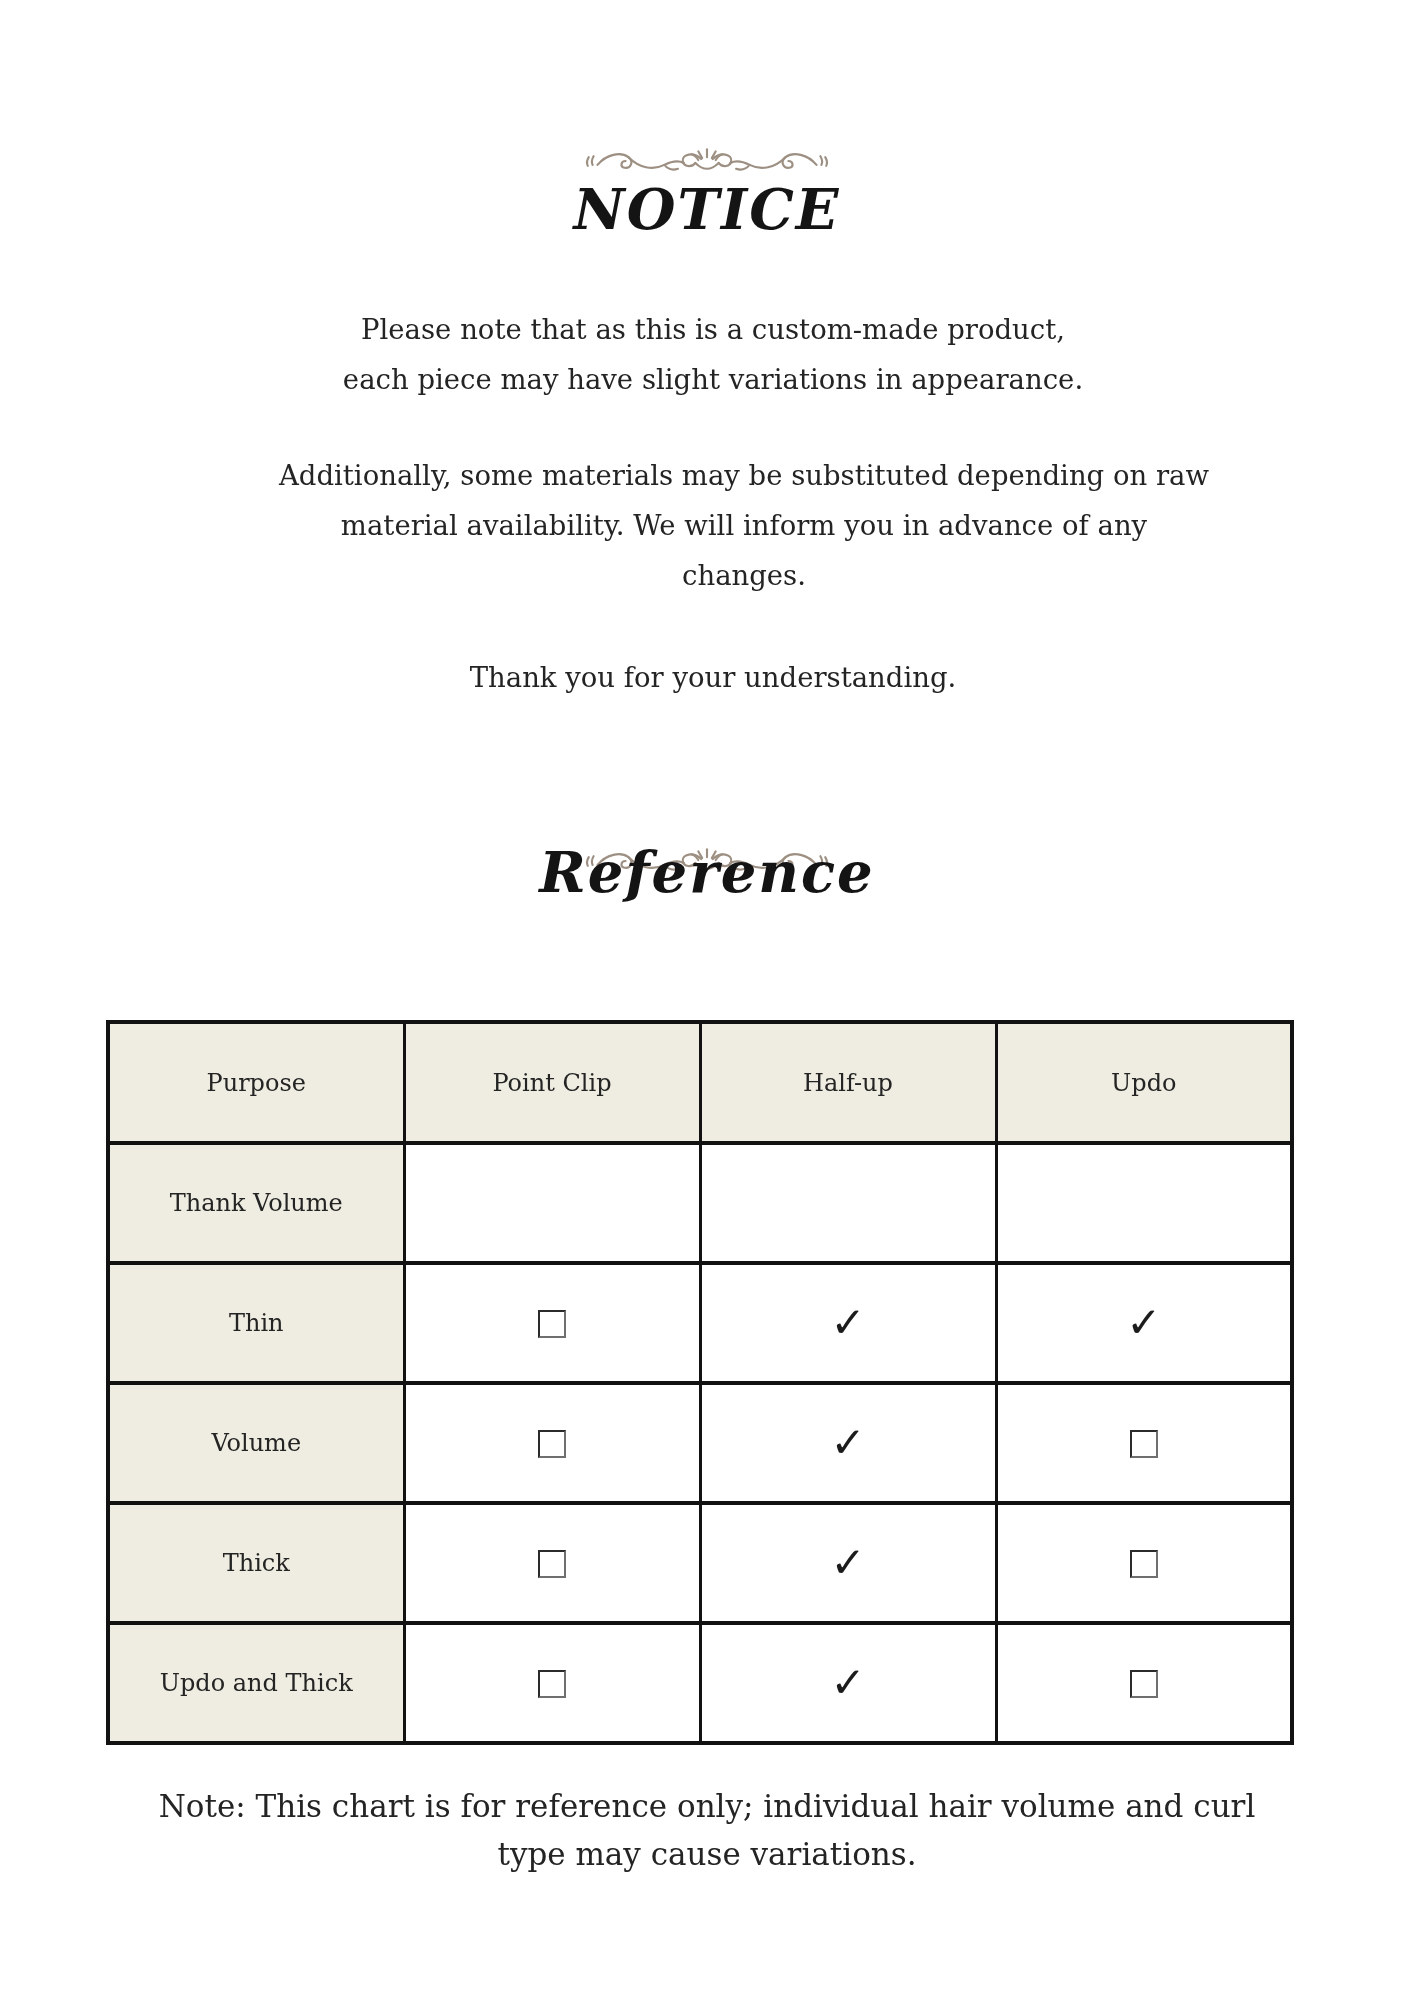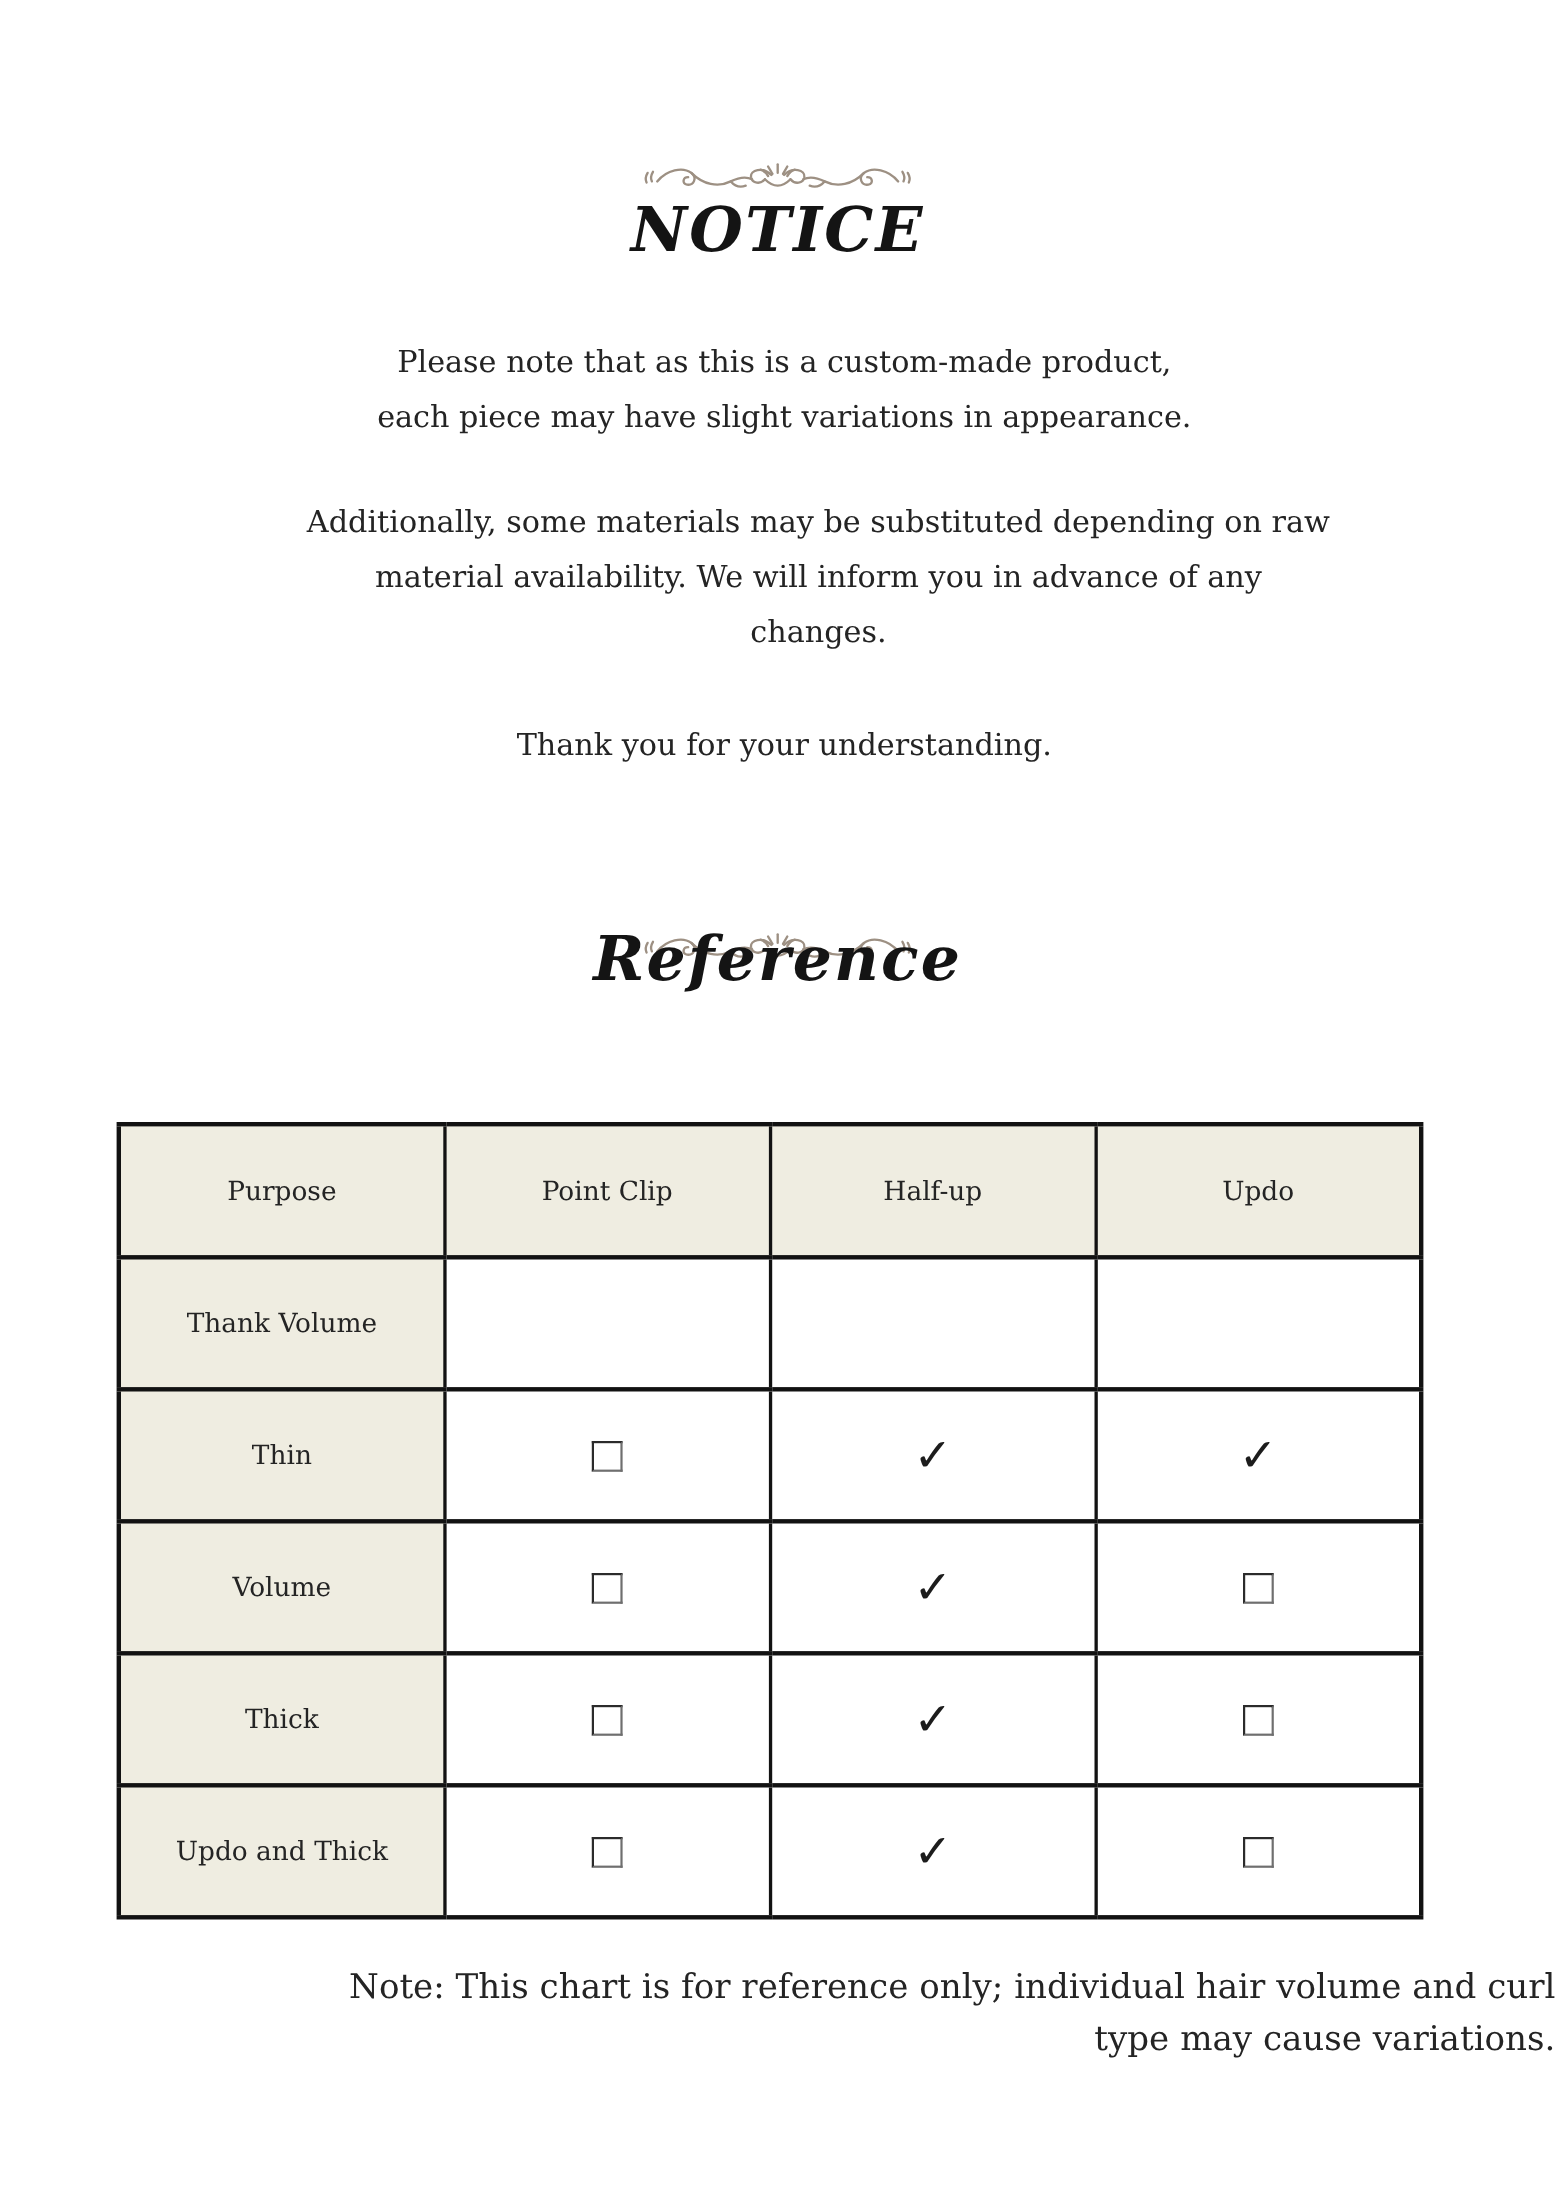--- a/index.html
+++ b/index.html
@@ -19,21 +19,21 @@
     font-style: italic;
     font-weight: bold;
     font-size: 56px;
     letter-spacing: 2px;
     color: #141414;
   }
 
   .para { font-size: 27.5px; line-height: 50px; color: #242424; }
   .para .line { display: block; margin-left: 12px; }
 
-  .note-text { font-size: 31px; line-height: 48px; color: #242424; text-align: right; }
+  .note-text { font-size: 31px; line-height: 48px; color: #242424; }
   .note-text .line { display: block; }
 
   table.ref-table {
     position: absolute; top: 1020px; left: 106px;
     width: 1188px;
     border-collapse: collapse;
     table-layout: fixed;
     border: 4px solid #121212;
     font-size: 24px;
     color: #242424;

